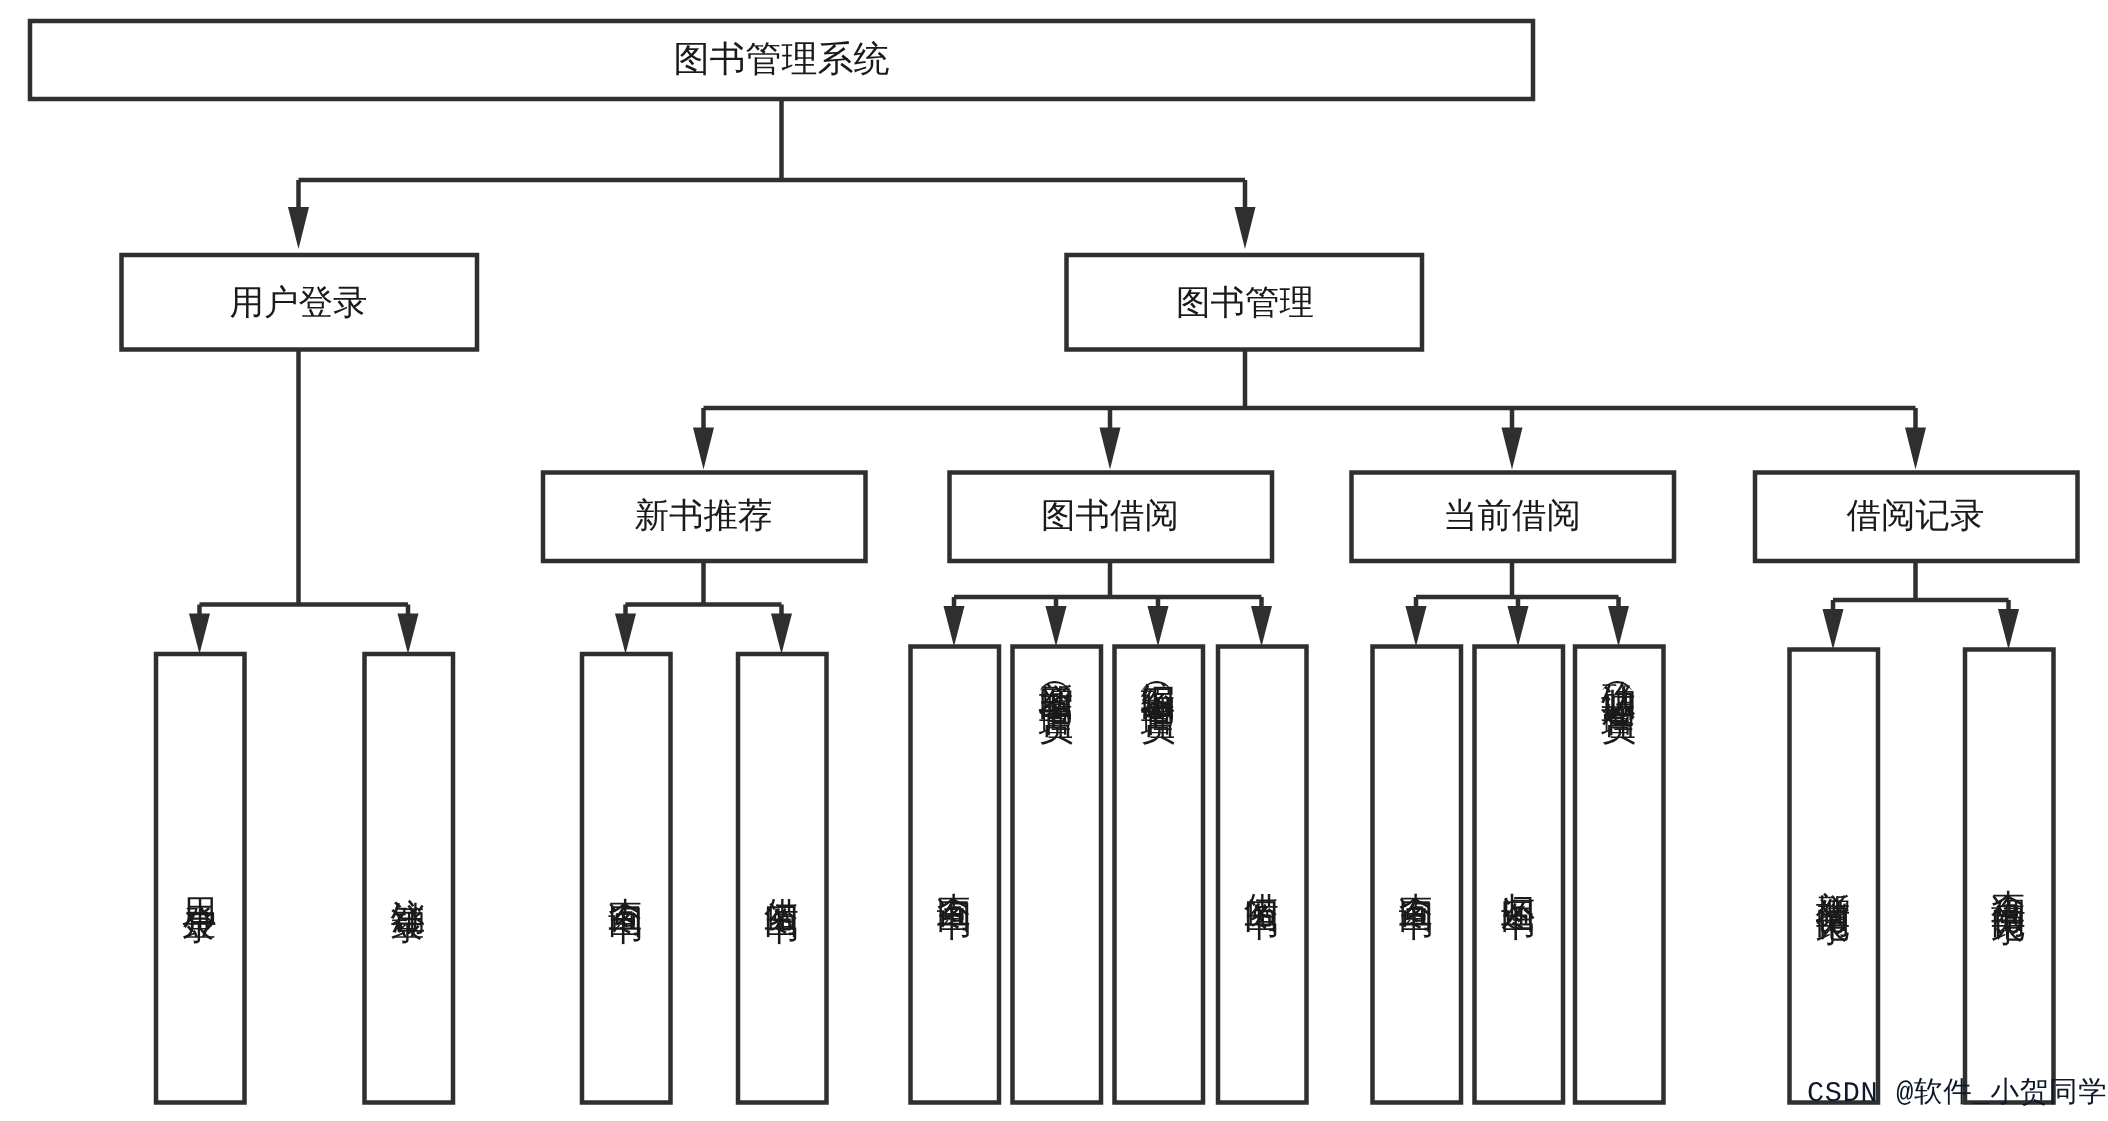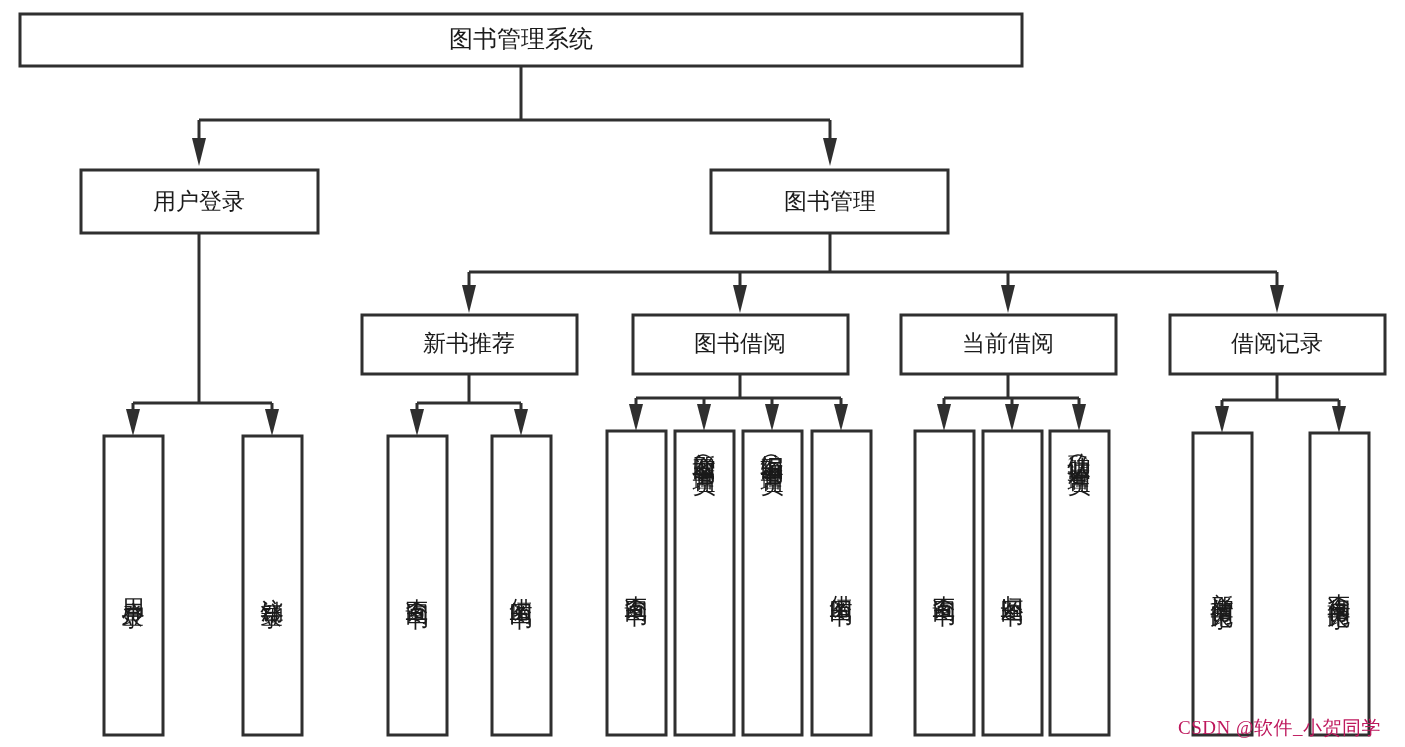--- a/index.html
+++ b/index.html
@@ -75,25 +75,25 @@
     font-family: "Liberation Sans", "DejaVu Sans", sans-serif;
     font-size: 23px;
     line-height: 1.05;
     letter-spacing: 3px;
     color: #1a1a1a;
     white-space: nowrap;
     text-align: center;
   }
   .watermark {
     position: absolute;
-    right: 24px;
+    right: 0;
     bottom: 6px;
-    font-family: Liberation Serif, serif;
+    font-family: Liberation Mono, monospace;
     font-size: 19px;
-    color: #be185d;
+    color: #0f172a;
     letter-spacing: 0.5px;
     white-space: nowrap;
     pointer-events: none;
   }
 </style>
 </head>
 <body>
 
 <div id="diagram-root">
 

